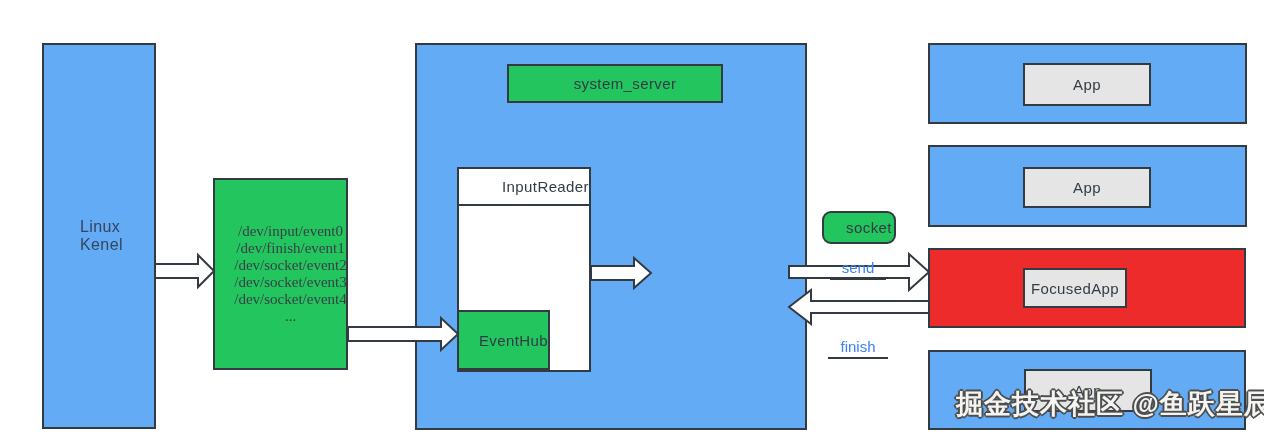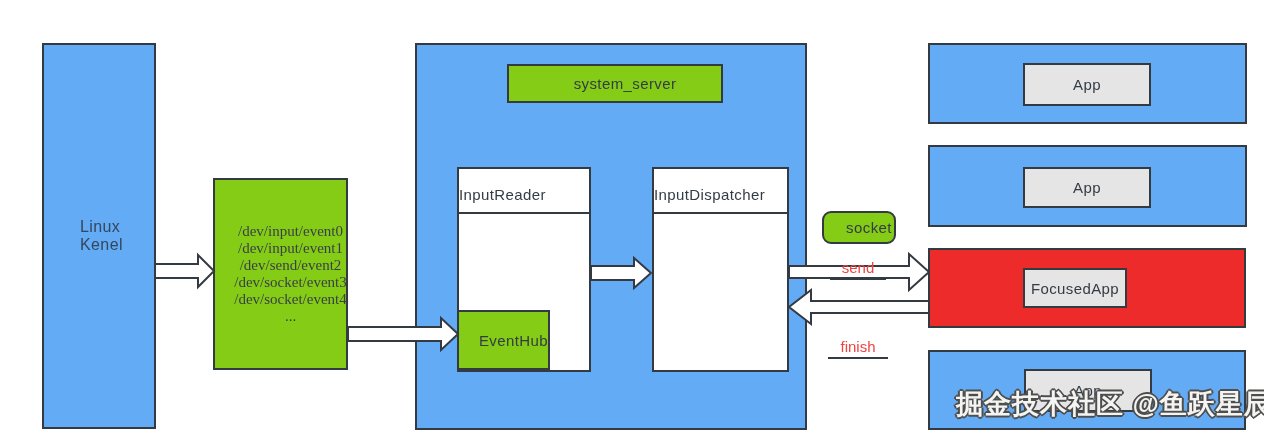--- a/index.html
+++ b/index.html
@@ -9,21 +9,21 @@
     font-family:"Liberation Sans",sans-serif;
     color:#333c45;
   }
   .box{
     position:absolute;box-sizing:border-box;
     border:2px solid var(--border,#343a42);
     display:flex;align-items:center;justify-content:center;
   }
   .blue{background:var(--blue,#64abf5);}
   .red{background:var(--red,#ee2b2b);}
-  .white{background:#84cc16;padding-left:20px;}
+  .white{background:#22c55e;padding-left:20px;}
   .lbl{font-size:15px;letter-spacing:.4px;color:#333c45;}
 
   
   #kernel{left:42px;top:43px;width:114px;height:386px;}
   #kernel .lbl{font-size:16px;color:#33475e;margin-left:36px;}
 
   
   #devbox{left:213px;top:178px;width:135px;height:192px;flex-direction:column;}
   .devline{
     font-family:"Liberation Serif",serif;font-size:15px;line-height:17px;
@@ -31,21 +31,21 @@
   }
 
   
   #sysserver{left:415px;top:43px;width:392px;height:387px;}
   #sslabel{left:507px;top:64px;width:216px;height:39px;}
 
   
   .classbox{position:absolute;box-sizing:border-box;border:2px solid var(--border,#343a42);background:#fff;}
   .classbox .hdr{
     box-sizing:border-box;height:37px;border-bottom:2px solid var(--border,#343a42);
-    display:flex;align-items:center;justify-content:flex-start;margin-top:8px;
+    display:flex;align-items:center;justify-content:flex-end;
   }
   #reader{left:457px;top:167px;width:134px;height:205px;}
   #dispatcher{left:652px;top:167px;width:137px;height:205px;}
   #eventhub{left:457px;top:310px;width:93px;height:60px;}
 
   
   #socket{left:822px;top:211px;width:74px;height:33px;border-radius:9px;}
 
   
   .appbar{height:81px;width:319px;left:928px;}
@@ -59,21 +59,21 @@
   #app2i{left:1023px;top:167px;width:128px;height:41px;}
   #focusedi{left:1023px;top:268px;width:104px;height:40px;}
   #app3i{left:1024px;top:369px;width:128px;height:43px;}
 
   
   #arrows{position:absolute;left:0;top:0;z-index:5;pointer-events:none;}
   #arrows polygon{fill:#ffffff;stroke:var(--border,#343a42);stroke-width:2;stroke-linejoin:miter;}
 
   
   .arrowlabel{
-    position:absolute;z-index:6;text-align:center;font-size:15px;color:#ef4444;
+    position:absolute;z-index:6;text-align:center;font-size:15px;color:#3b82f6;
     border-bottom:2px solid var(--border,#343a42);height:20px;line-height:20px;
     background:transparent;
   }
   #sendlbl{left:830px;top:258px;width:56px;}
   #finishlbl{left:828px;top:293px;width:60px;margin-top:44px;}
 
   
   #watermark{
     position:absolute;z-index:10;left:956px;top:386px;white-space:nowrap;
     font-size:27px;font-weight:bold;letter-spacing:1px;color:#f4f4f2;
@@ -86,43 +86,38 @@
 <body>
 
 <div id="canvas" style="--blue: #64abf5; --red: #ee2b2b; --border: #343a42;">
 
   <div class="box blue" id="kernel">
     <span class="lbl">Linux Kenel</span>
   </div>
 
   <div class="box white" id="devbox">
     <div class="devline">/dev/input/event0</div>
-    <div class="devline">/dev/input/event1</div>
-    <div class="devline">/dev/send/event2</div>
+    <div class="devline">/dev/finish/event1</div>
+    <div class="devline">/dev/socket/event2</div>
     <div class="devline">/dev/socket/event3</div>
     <div class="devline">/dev/socket/event4</div>
     <div class="devline">...</div>
   </div>
 
   <div class="box blue" id="sysserver"></div>
   <div class="box white" id="sslabel">
     <span class="lbl">system_server</span>
   </div>
 
   <div class="classbox" id="reader">
     <div class="hdr">
       <span class="lbl">InputReader</span>
     </div>
   </div>
 
-  <div class="classbox" id="dispatcher">
-    <div class="hdr">
-      <span class="lbl">InputDispatcher</span>
-    </div>
-  </div>
 
   <div class="box white" id="eventhub">
     <span class="lbl">EventHub</span>
   </div>
 
   <div class="box white" id="socket">
     <span class="lbl">socket</span>
   </div>
 
   <div class="box blue appbar" id="appbar1"></div>

